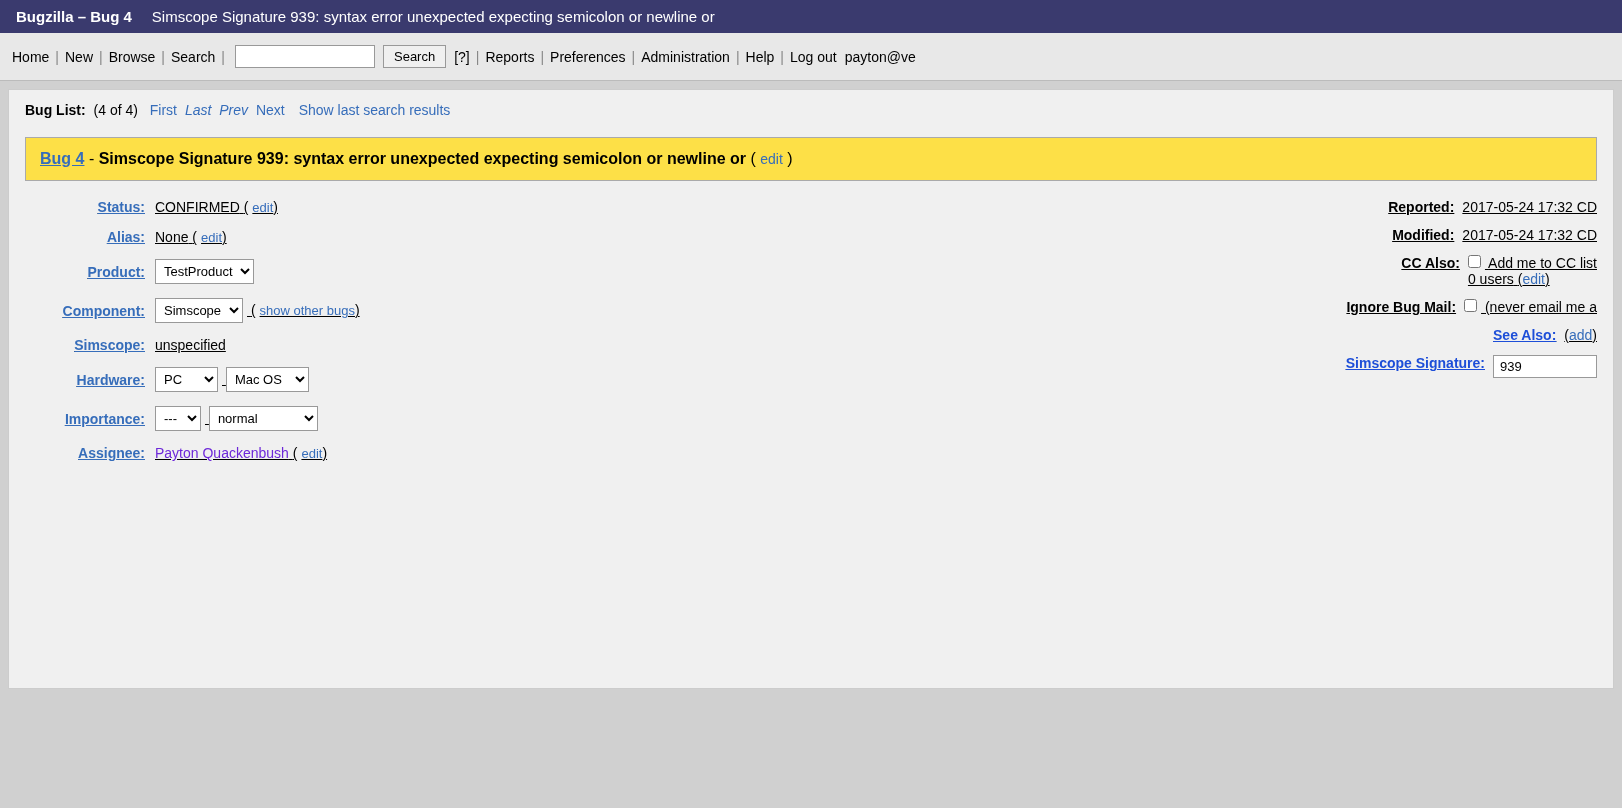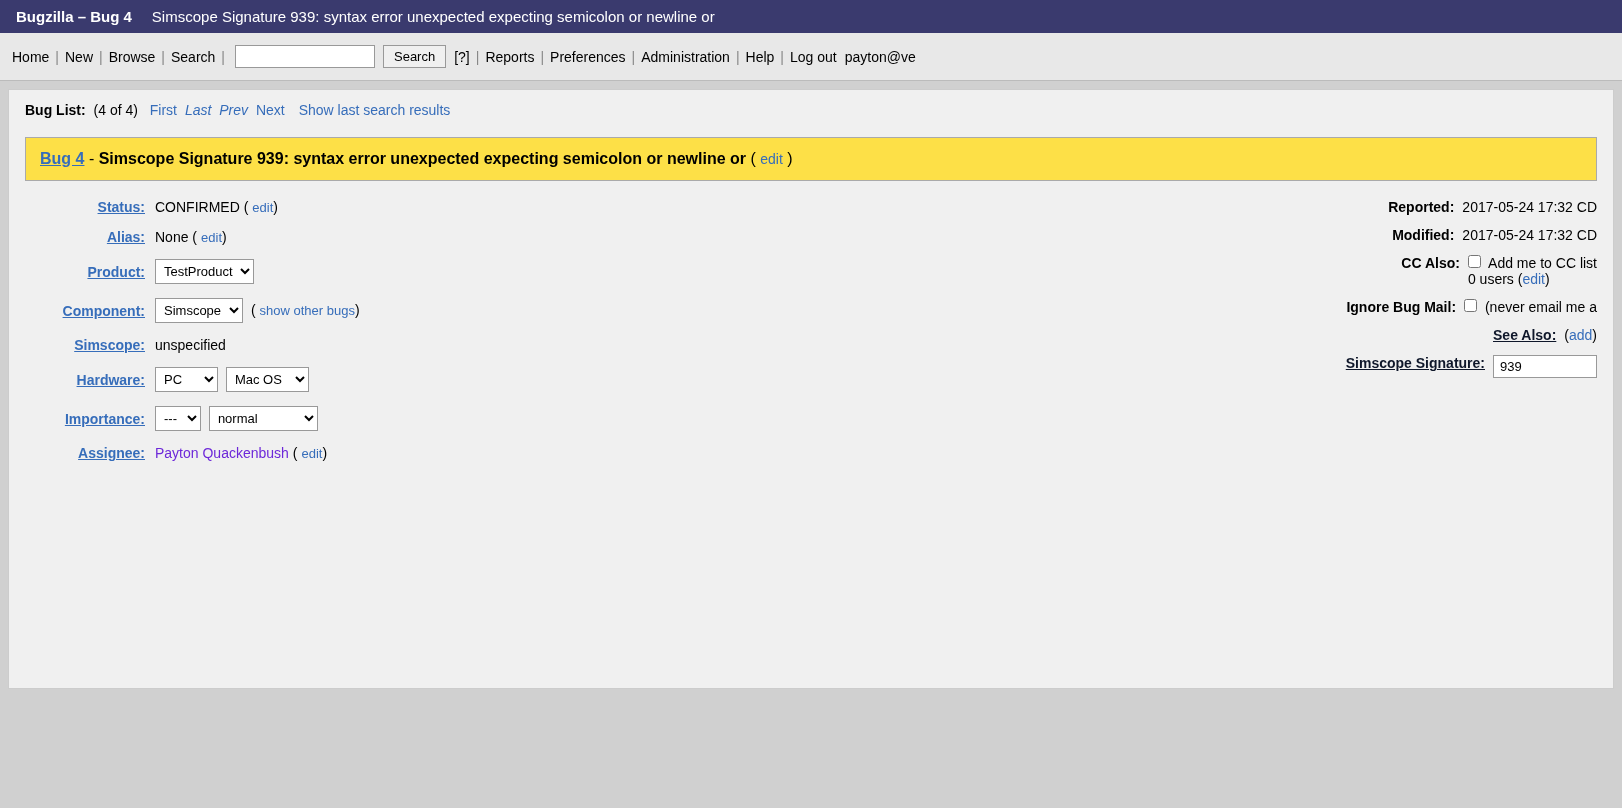--- a/index.html
+++ b/index.html
@@ -95,20 +95,21 @@
     #bug-title-row .edit-link {
       color: #366dba;
       text-decoration: none;
       font-size: 14px;
     }
 
     
     #fields-area {
       display: flex;
       gap: 5px;
+      text-decoration: underline;
     }
     #fields-left {
       flex: 1;
       padding-right: 20px;
     }
     #fields-right {
       width: 420px;
       flex-shrink: 0;
     }
 
@@ -154,21 +155,21 @@
       justify-content: flex-end;
     }
     .r-label {
       font-weight: bold;
       font-size: 14px;
       text-align: right;
       margin-right: 8px;
       white-space: nowrap;
     }
     .r-label.link-label {
-      color: #0f172a;
+      color: #1d4ed8;
       text-decoration: underline;
       cursor: pointer;
     }
     .r-value {
       font-size: 14px;
     }
     .r-value a {
       color: #366dba;
       text-decoration: none;
     }

